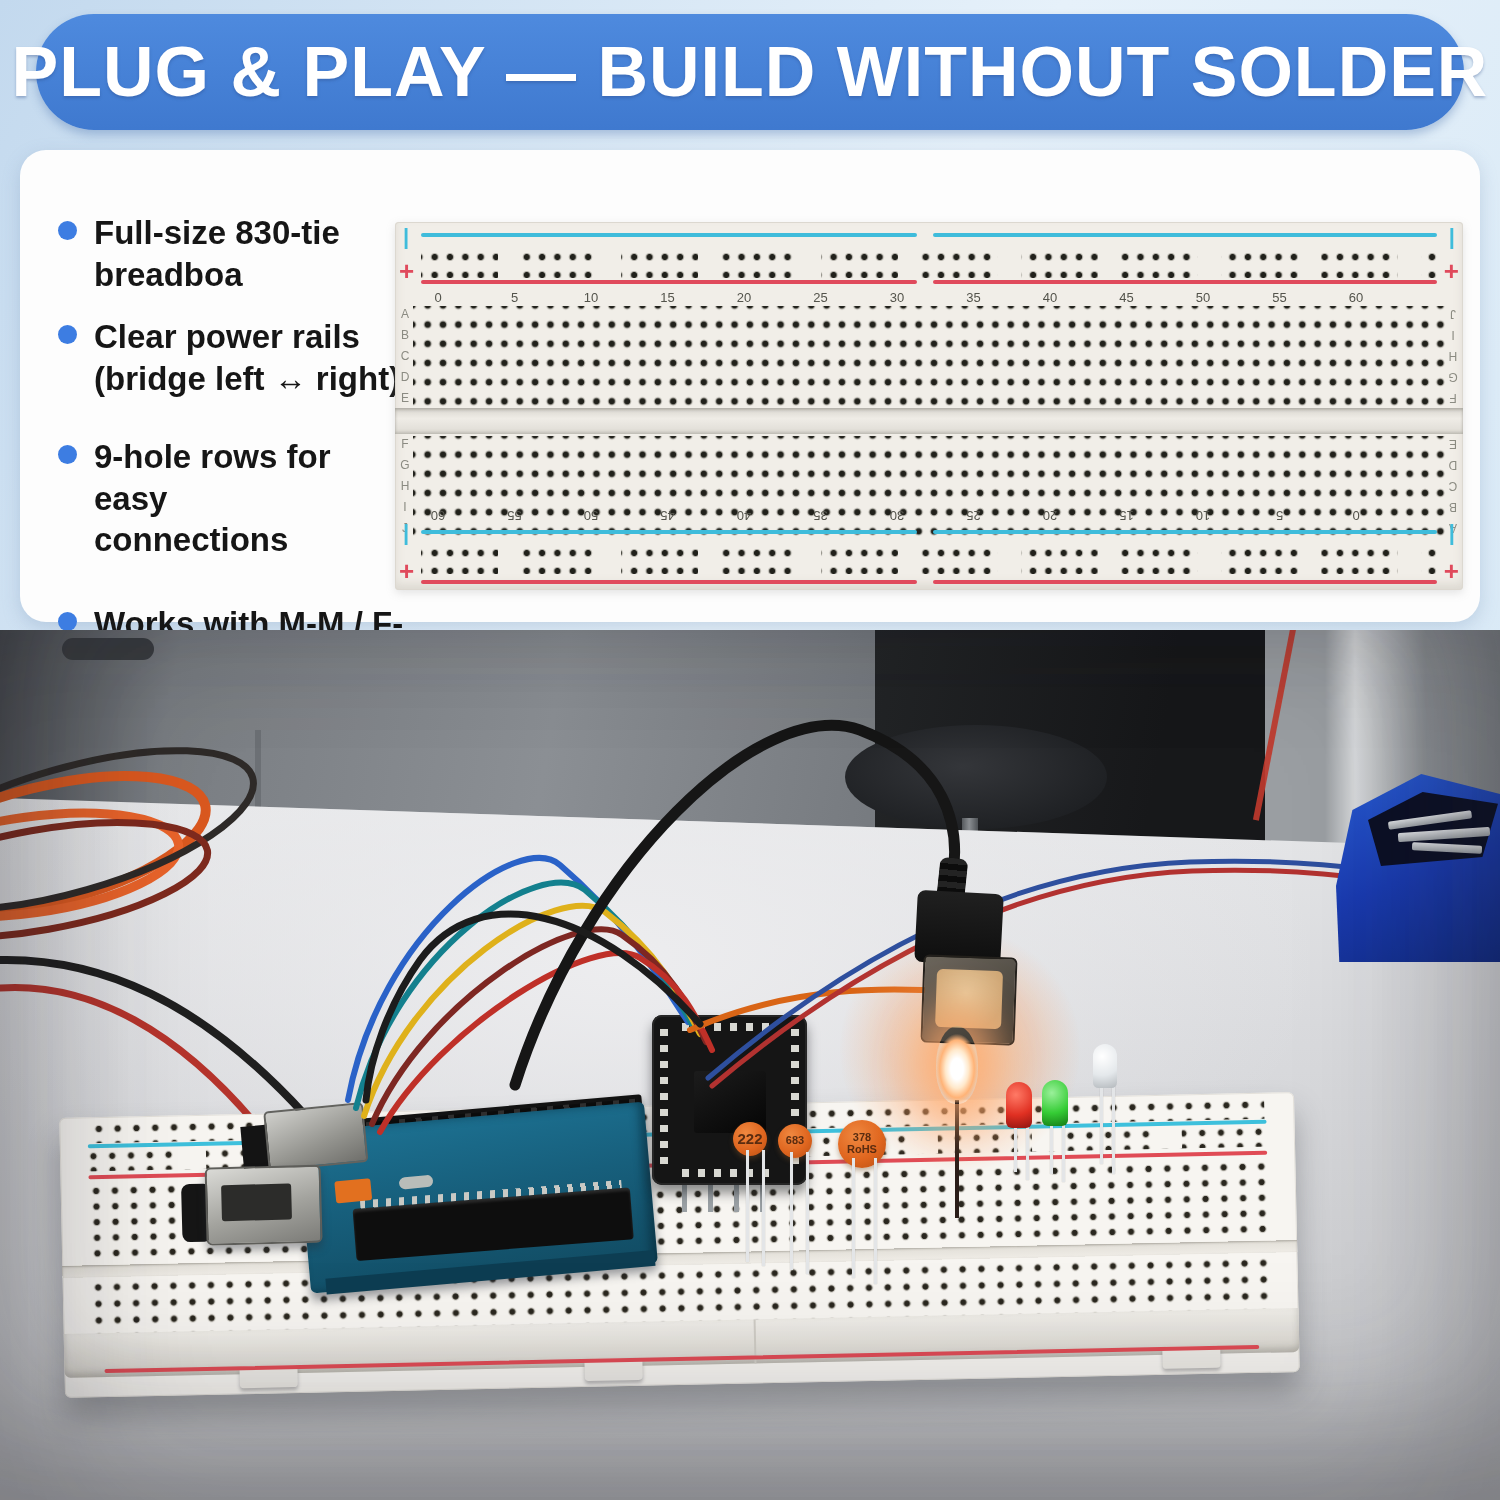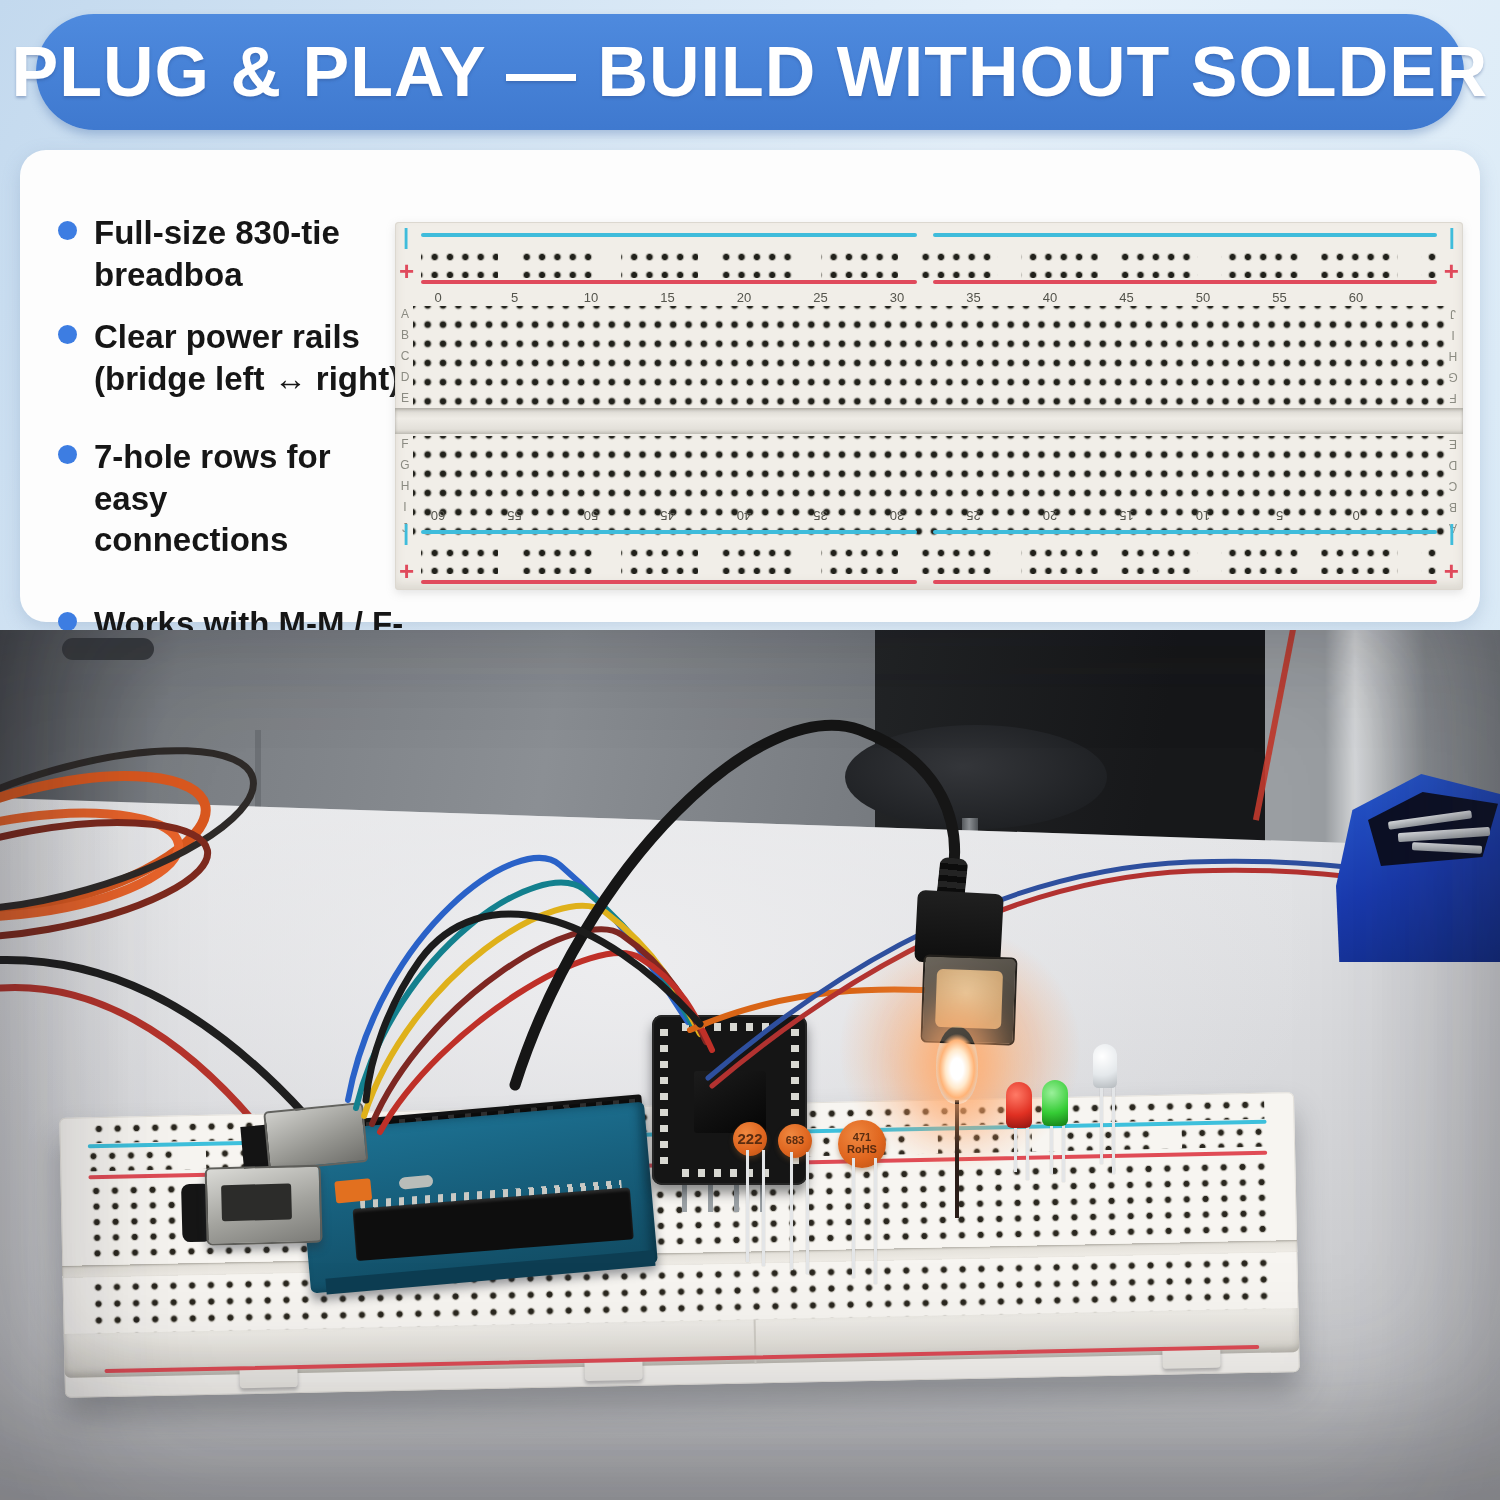--- a/index.html
+++ b/index.html
@@ -180,21 +180,21 @@
         <span class="dot" style="background:#3d7de2"></span>
         <span class="ftext">Full-size 830-tie breadboa</span>
       </div>
         <div class="feature">
         <span class="dot" style="background:#3d7de2"></span>
         <span class="ftext">Clear power rails
 (bridge left ↔ right)</span>
       </div>
         <div class="feature">
         <span class="dot" style="background:#3d7de2"></span>
-        <span class="ftext">7-hole rows for easy
+        <span class="ftext">9-hole rows for easy
 connections</span>
       </div>
         <div class="feature">
         <span class="dot" style="background:#3d7de2"></span>
         <span class="ftext">Works with M-M / F-F / M-F
 jumper cables</span>
       </div>
         <div class="feature">
         <span class="dot" style="background:#3d7de2"></span>
         <span class="ftext">Learn basics in minutes</span>
@@ -382,21 +382,21 @@
     </svg>
 
     <div style="left:0;top:0;width:0;height:0;">
         <div class="capwrap cap" style="position: absolute; left: 733px; top: 492px; width: 34px; height: 34px;">
         <span class="clabel" style="font-size: 15px;">222</span>
       </div>
         <div class="capwrap cap" style="position: absolute; left: 778px; top: 494px; width: 34px; height: 34px;">
         <span class="clabel" style="font-size: 11px;">683</span>
       </div>
         <div class="capwrap cap" style="position: absolute; left: 838px; top: 490px; width: 48px; height: 48px;">
-        <span class="clabel" style="font-size: 11px;">471
+        <span class="clabel" style="font-size: 11px;">378
 RoHS</span>
       </div>
       </div>
     <div class="lead" style="left:746px;top:520px;height:112px"></div>
     <div class="lead" style="left:762px;top:520px;height:116px"></div>
     <div class="lead" style="left:790px;top:522px;height:118px"></div>
     <div class="lead" style="left:806px;top:522px;height:122px"></div>
     <div class="lead" style="left:852px;top:528px;height:120px"></div>
     <div class="lead" style="left:874px;top:528px;height:126px"></div>
 

